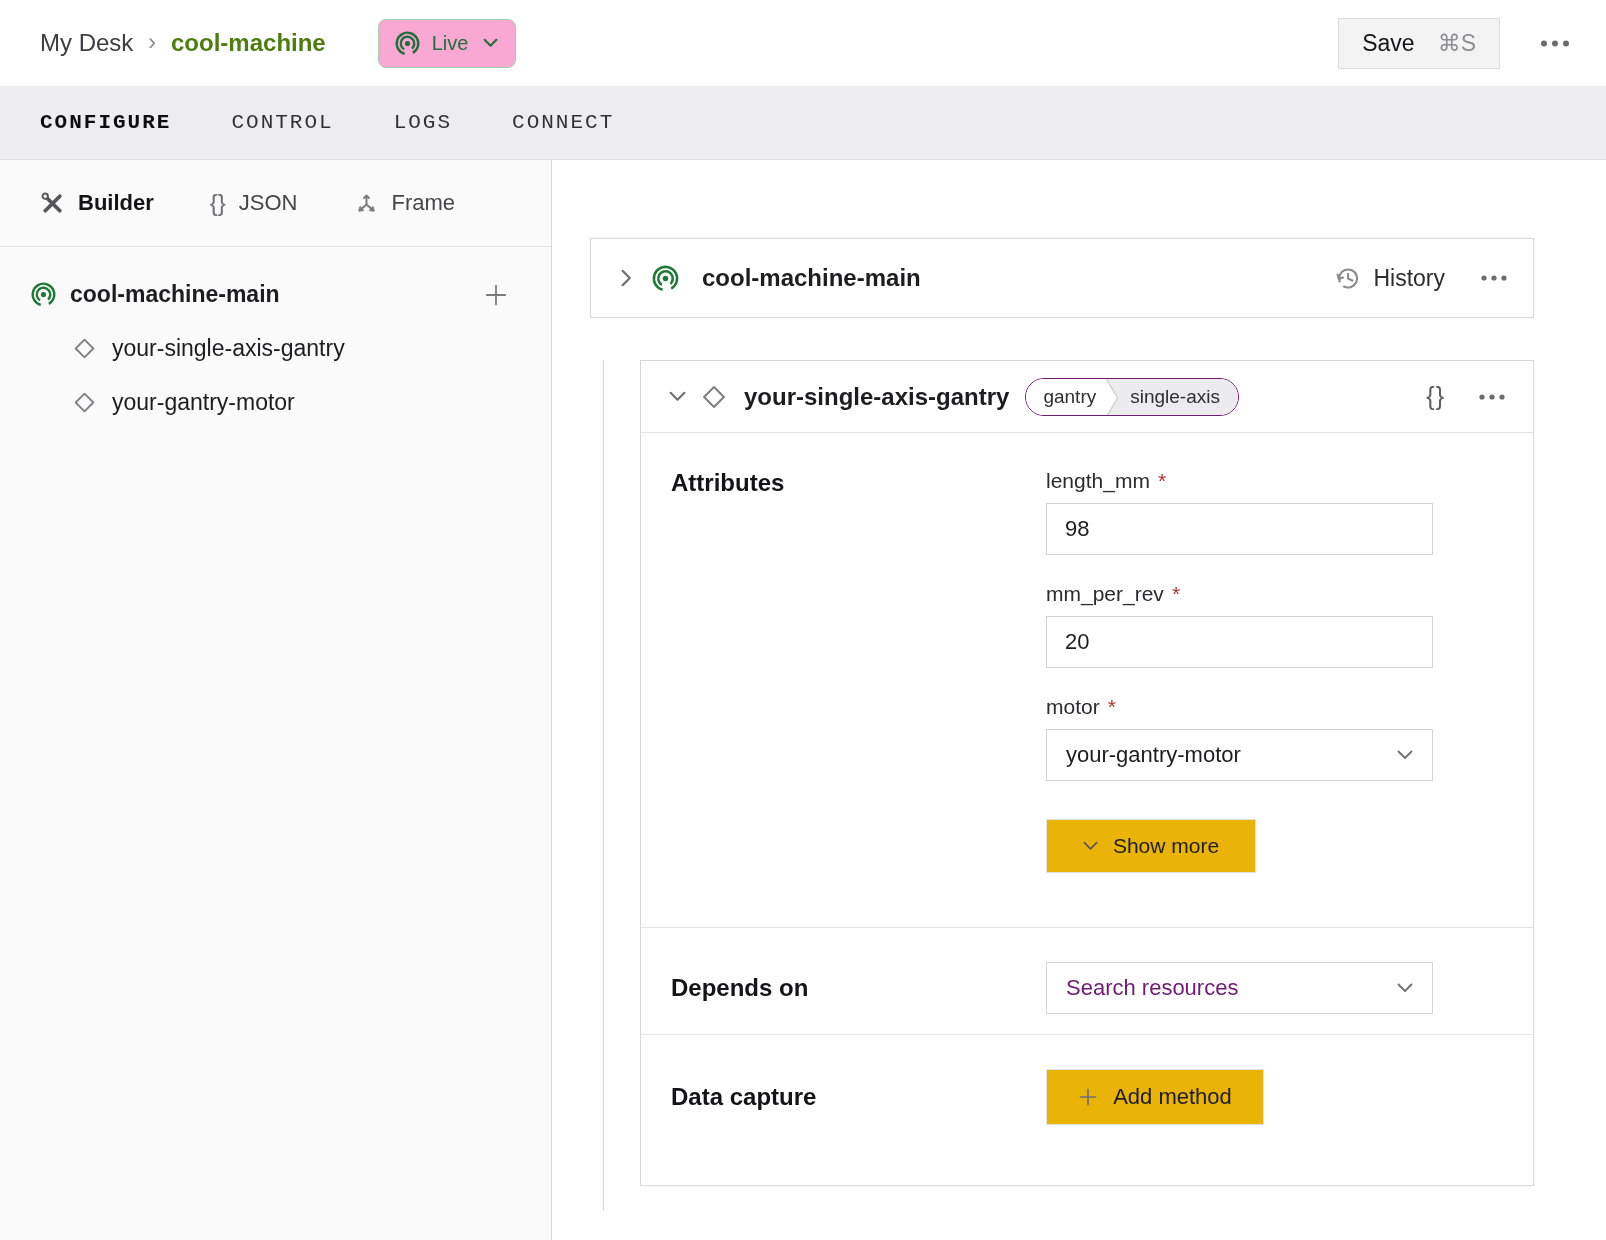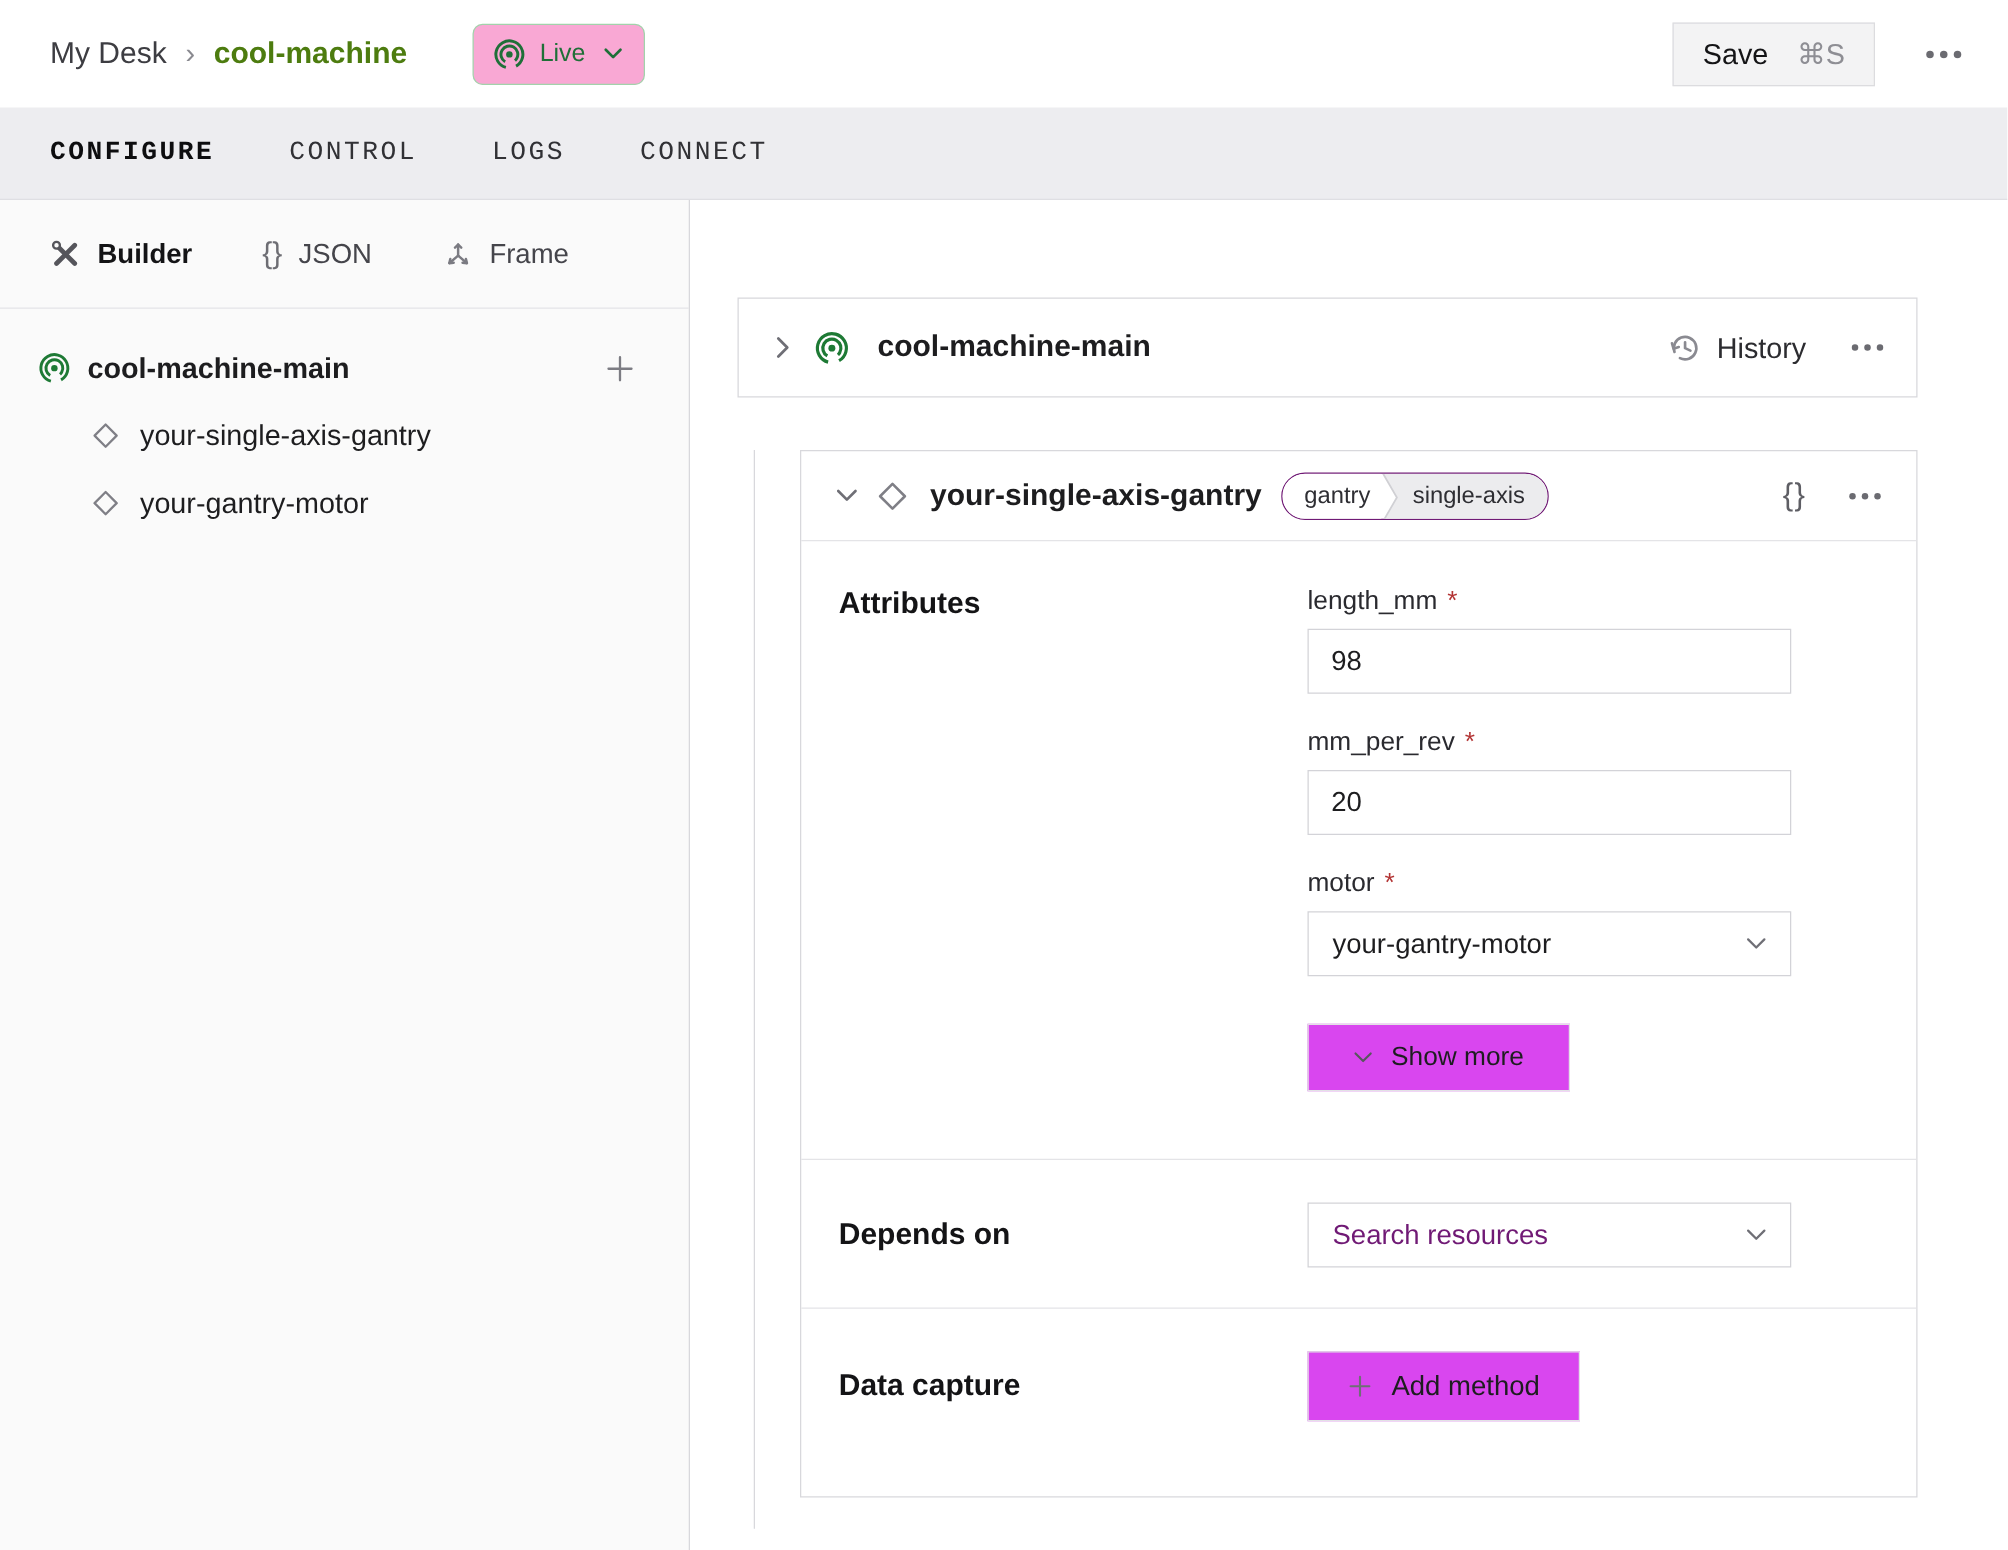--- a/index.html
+++ b/index.html
@@ -72,25 +72,25 @@
   .section-fields { flex:1; }
 
   .field { margin-bottom:27px; }
   .field:last-of-type { margin-bottom:0; }
   .field-label { display:flex; gap:8px; font-size:21px; color:#2a2a2f; margin-bottom:10px; }
   .req { color:#b33434; }
   .text-input { width:100%; height:52px; border:1px solid #d3d3d8; background:#fff; font-family:inherit; font-size:22px; color:#1d1d1f; padding:0 18px; outline:none; }
   .select { height:52px; border:1px solid #d3d3d8; background:#fff; display:flex; align-items:center; justify-content:space-between; padding:0 19px; font-size:22px; cursor:pointer; }
   .placeholder { color:#701a75; }
 
-  .ghost-btn { background:#d946ef; border:1px solid #e2e2e5; display:flex; align-items:center; justify-content:center; gap:15px; color:#1d1d1f; cursor:pointer; }
+  .ghost-btn { background:#eab308; border:1px solid #e2e2e5; display:flex; align-items:center; justify-content:center; gap:15px; color:#1d1d1f; cursor:pointer; }
   .show-more { margin-top:38px; width:210px; height:54px; font-size:21px; }
   .add-method { width:218px; height:56px; font-size:22px; }
 
-  .section.row-center { align-items:center; padding-top:34px; padding-bottom:32px; }
+  .section.row-center { align-items:center; padding-top:34px; padding-bottom:20px; }
   .section.capture { padding-top:34px; padding-bottom:60px; }
 </style>
 </head>
 <body>
 
 <div class="topbar">
   <div class="topbar-left">
     <div class="crumbs">
       <span class="crumb-parent">My Desk</span>
       <span class="crumb-sep">›</span>

